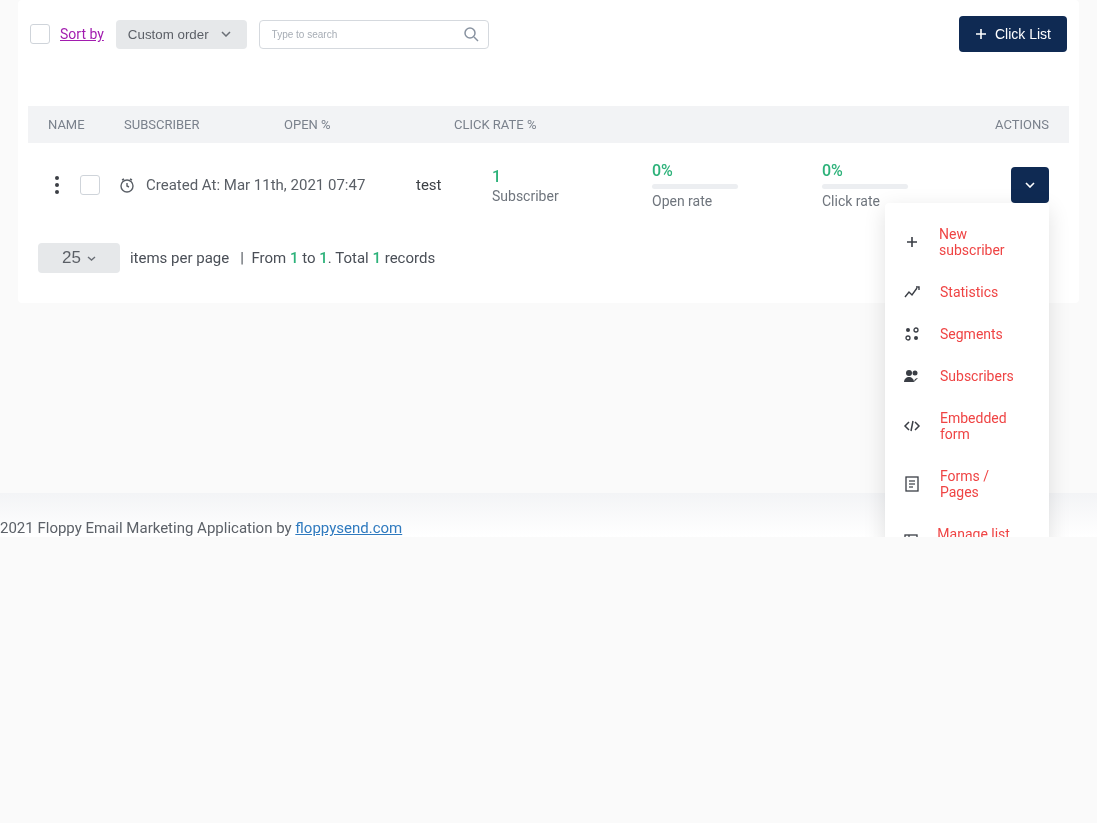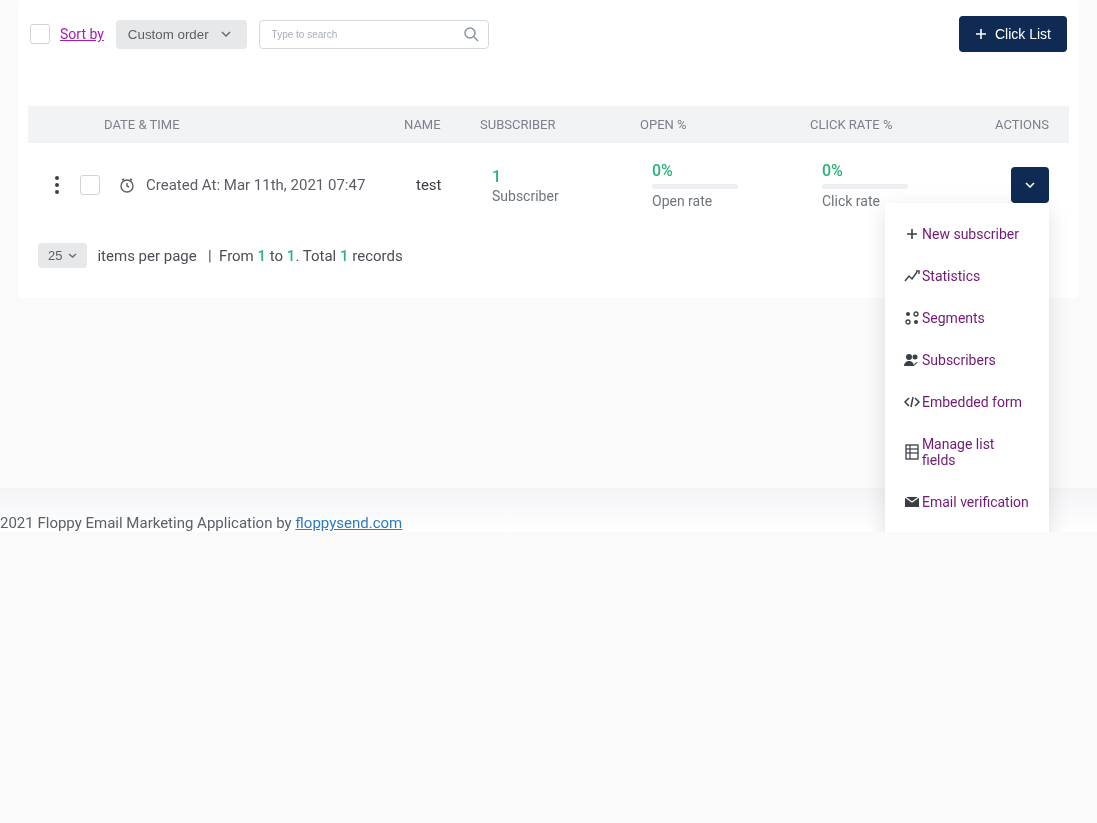--- a/index.html
+++ b/index.html
@@ -32,24 +32,24 @@
 .sub-cell { width: 160px; }
 .sub-num { color: #2db27a; font-size: 16px; font-weight: 500; }
 .sub-lbl { color: #6f757d; font-size: 14px; margin-top: 2px; }
 .rate-cell { width: 170px; }
 .rate-val { color: #2db27a; font-size: 16px; font-weight: 500; }
 .bar { width: 86px; height: 5px; background: #eceef1; border-radius: 3px; margin-top: 4px; }
 .rate-lbl { color: #6f757d; font-size: 14px; margin-top: 4px; }
 .actions-cell { margin-left: auto; position: relative; }
 .action-btn { width: 38px; height: 36px; background: #0f2a53; border: none; border-radius: 4px; color: #fff; display: flex; align-items: center; justify-content: center; cursor: pointer; }
 .dropdown { position: absolute; right: 0; top: 36px; width: 164px; background: #fff; box-shadow: 0 6px 22px rgba(0,0,0,0.12); border-radius: 4px; padding: 10px 0; z-index: 10; }
-.ditem { display: flex; align-items: center; gap: 1px; padding: 13px 18px; color: #701a75; font-size: 14px; cursor: pointer; }
+.ditem { display: flex; align-items: center; gap: 19px; padding: 13px 18px; color: #ef4444; font-size: 14px; cursor: pointer; }
 .dicon { width: 18px; display: flex; justify-content: center; color: #3a3e45; }
 .pager { display: flex; align-items: center; gap: 10px; padding: 16px 20px 0 20px; }
-.page-sel { background: #e6e8ea; border: none; border-radius: 4px; padding: 5px 10px; color: #5b5f66; display: flex; align-items: center; gap: 6px; cursor: pointer; font-size: 13px; }
+.page-sel { background: #e6e8ea; border: none; border-radius: 4px; padding: 5px 24px; color: #5b5f66; display: flex; align-items: center; gap: 6px; cursor: pointer; font-size: 17px; }
 .pager-text { color: #4a4f57; font-size: 15px; }
 .pager-text .g { color: #2db27a; font-weight: 500; }
 .footer { padding: 26px 0 0 0; color: #5c6168; font-size: 15px; background: linear-gradient(#f3f4f6, #fff); margin-top: 190px; }
 .footer a { color: #2f7abf; }
 svg { display: block; }
 </style>
 </head>
 <body>
 
 <div class="panel">
@@ -78,21 +78,20 @@
       <span>
           <svg width="12" height="12" viewBox="0 0 12 12">
             <path d="M6 1v10M1 6h10" stroke="#fff" stroke-width="1.6"></path>
           </svg>
         </span>
       <span>Click List</span>
     </button>
   </div>
 
   <div class="thead">
-    <div class="col-date">DATE &amp; TIME</div>
     <div class="col-name">NAME</div>
     <div class="col-sub">SUBSCRIBER</div>
     <div class="col-open">OPEN %</div>
     <div class="col-click">CLICK RATE %</div>
     <div class="col-actions">ACTIONS</div>
   </div>
 
   <div class="row">
     <div class="dots">
         <span></span>
@@ -176,20 +175,31 @@
               <svg width="18" height="12" viewBox="0 0 18 12">
                 <path d="M6 2L2 6l4 4M12 2l4 4-4 4M10 1L8 11" stroke="#3a3e45" stroke-width="1.5" fill="none"></path>
               </svg>
             </span>
             <span>Embedded form</span>
           </div>
         <div class="ditem">
             <span class="dicon">
               <svg width="14" height="16" viewBox="0 0 14 16">
                 <rect x="1" y="1" width="12" height="14" stroke="#3a3e45" fill="none" stroke-width="1.3"></rect>
+                <line x1="4" y1="5" x2="10" y2="5" stroke="#3a3e45" stroke-width="1.2"></line>
+                <line x1="4" y1="8" x2="10" y2="8" stroke="#3a3e45" stroke-width="1.2"></line>
+                <line x1="4" y1="11" x2="8" y2="11" stroke="#3a3e45" stroke-width="1.2"></line>
+              </svg>
+            </span>
+            <span>Forms / Pages</span>
+          </div>
+        <div class="ditem">
+            <span class="dicon">
+              <svg width="14" height="16" viewBox="0 0 14 16">
+                <rect x="1" y="1" width="12" height="14" stroke="#3a3e45" fill="none" stroke-width="1.3"></rect>
                 <line x1="1" y1="5" x2="13" y2="5" stroke="#3a3e45" stroke-width="1.2"></line>
                 <line x1="1" y1="9" x2="13" y2="9" stroke="#3a3e45" stroke-width="1.2"></line>
                 <line x1="5" y1="1" x2="5" y2="15" stroke="#3a3e45" stroke-width="1.2"></line>
               </svg>
             </span>
             <span>Manage list fields</span>
           </div>
         <div class="ditem">
             <span class="dicon">
               <svg width="16" height="12" viewBox="0 0 16 12">

